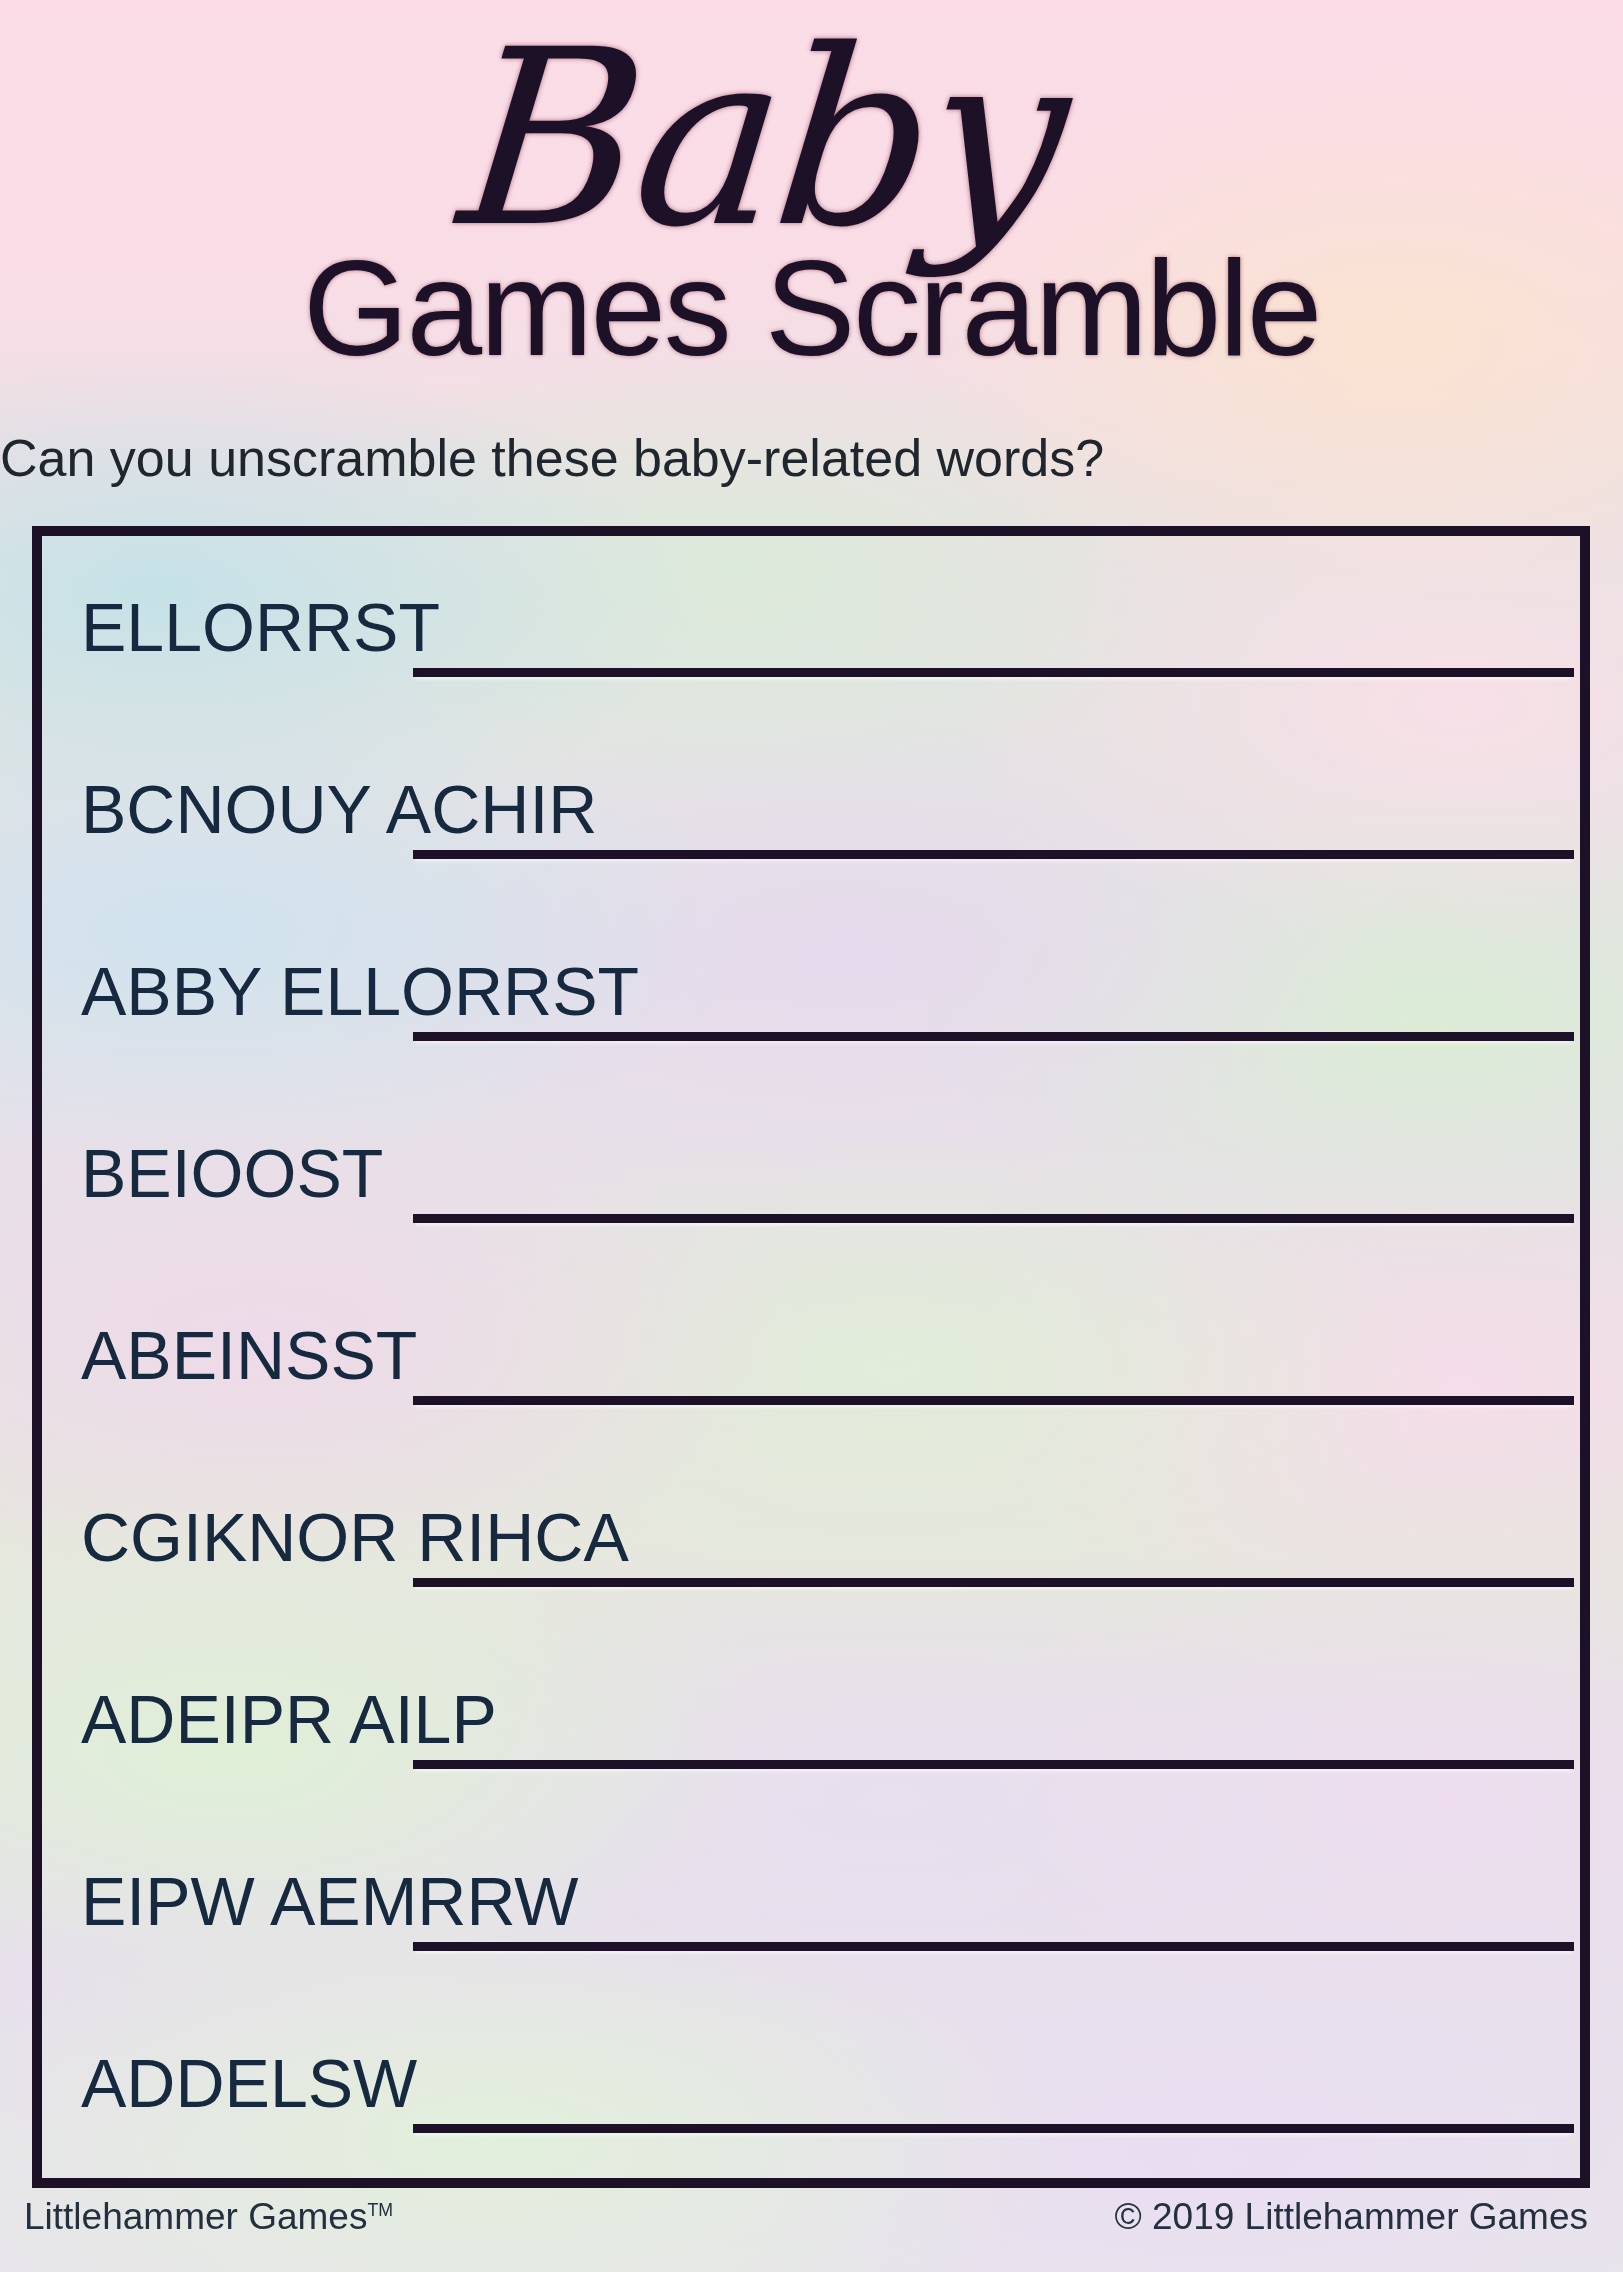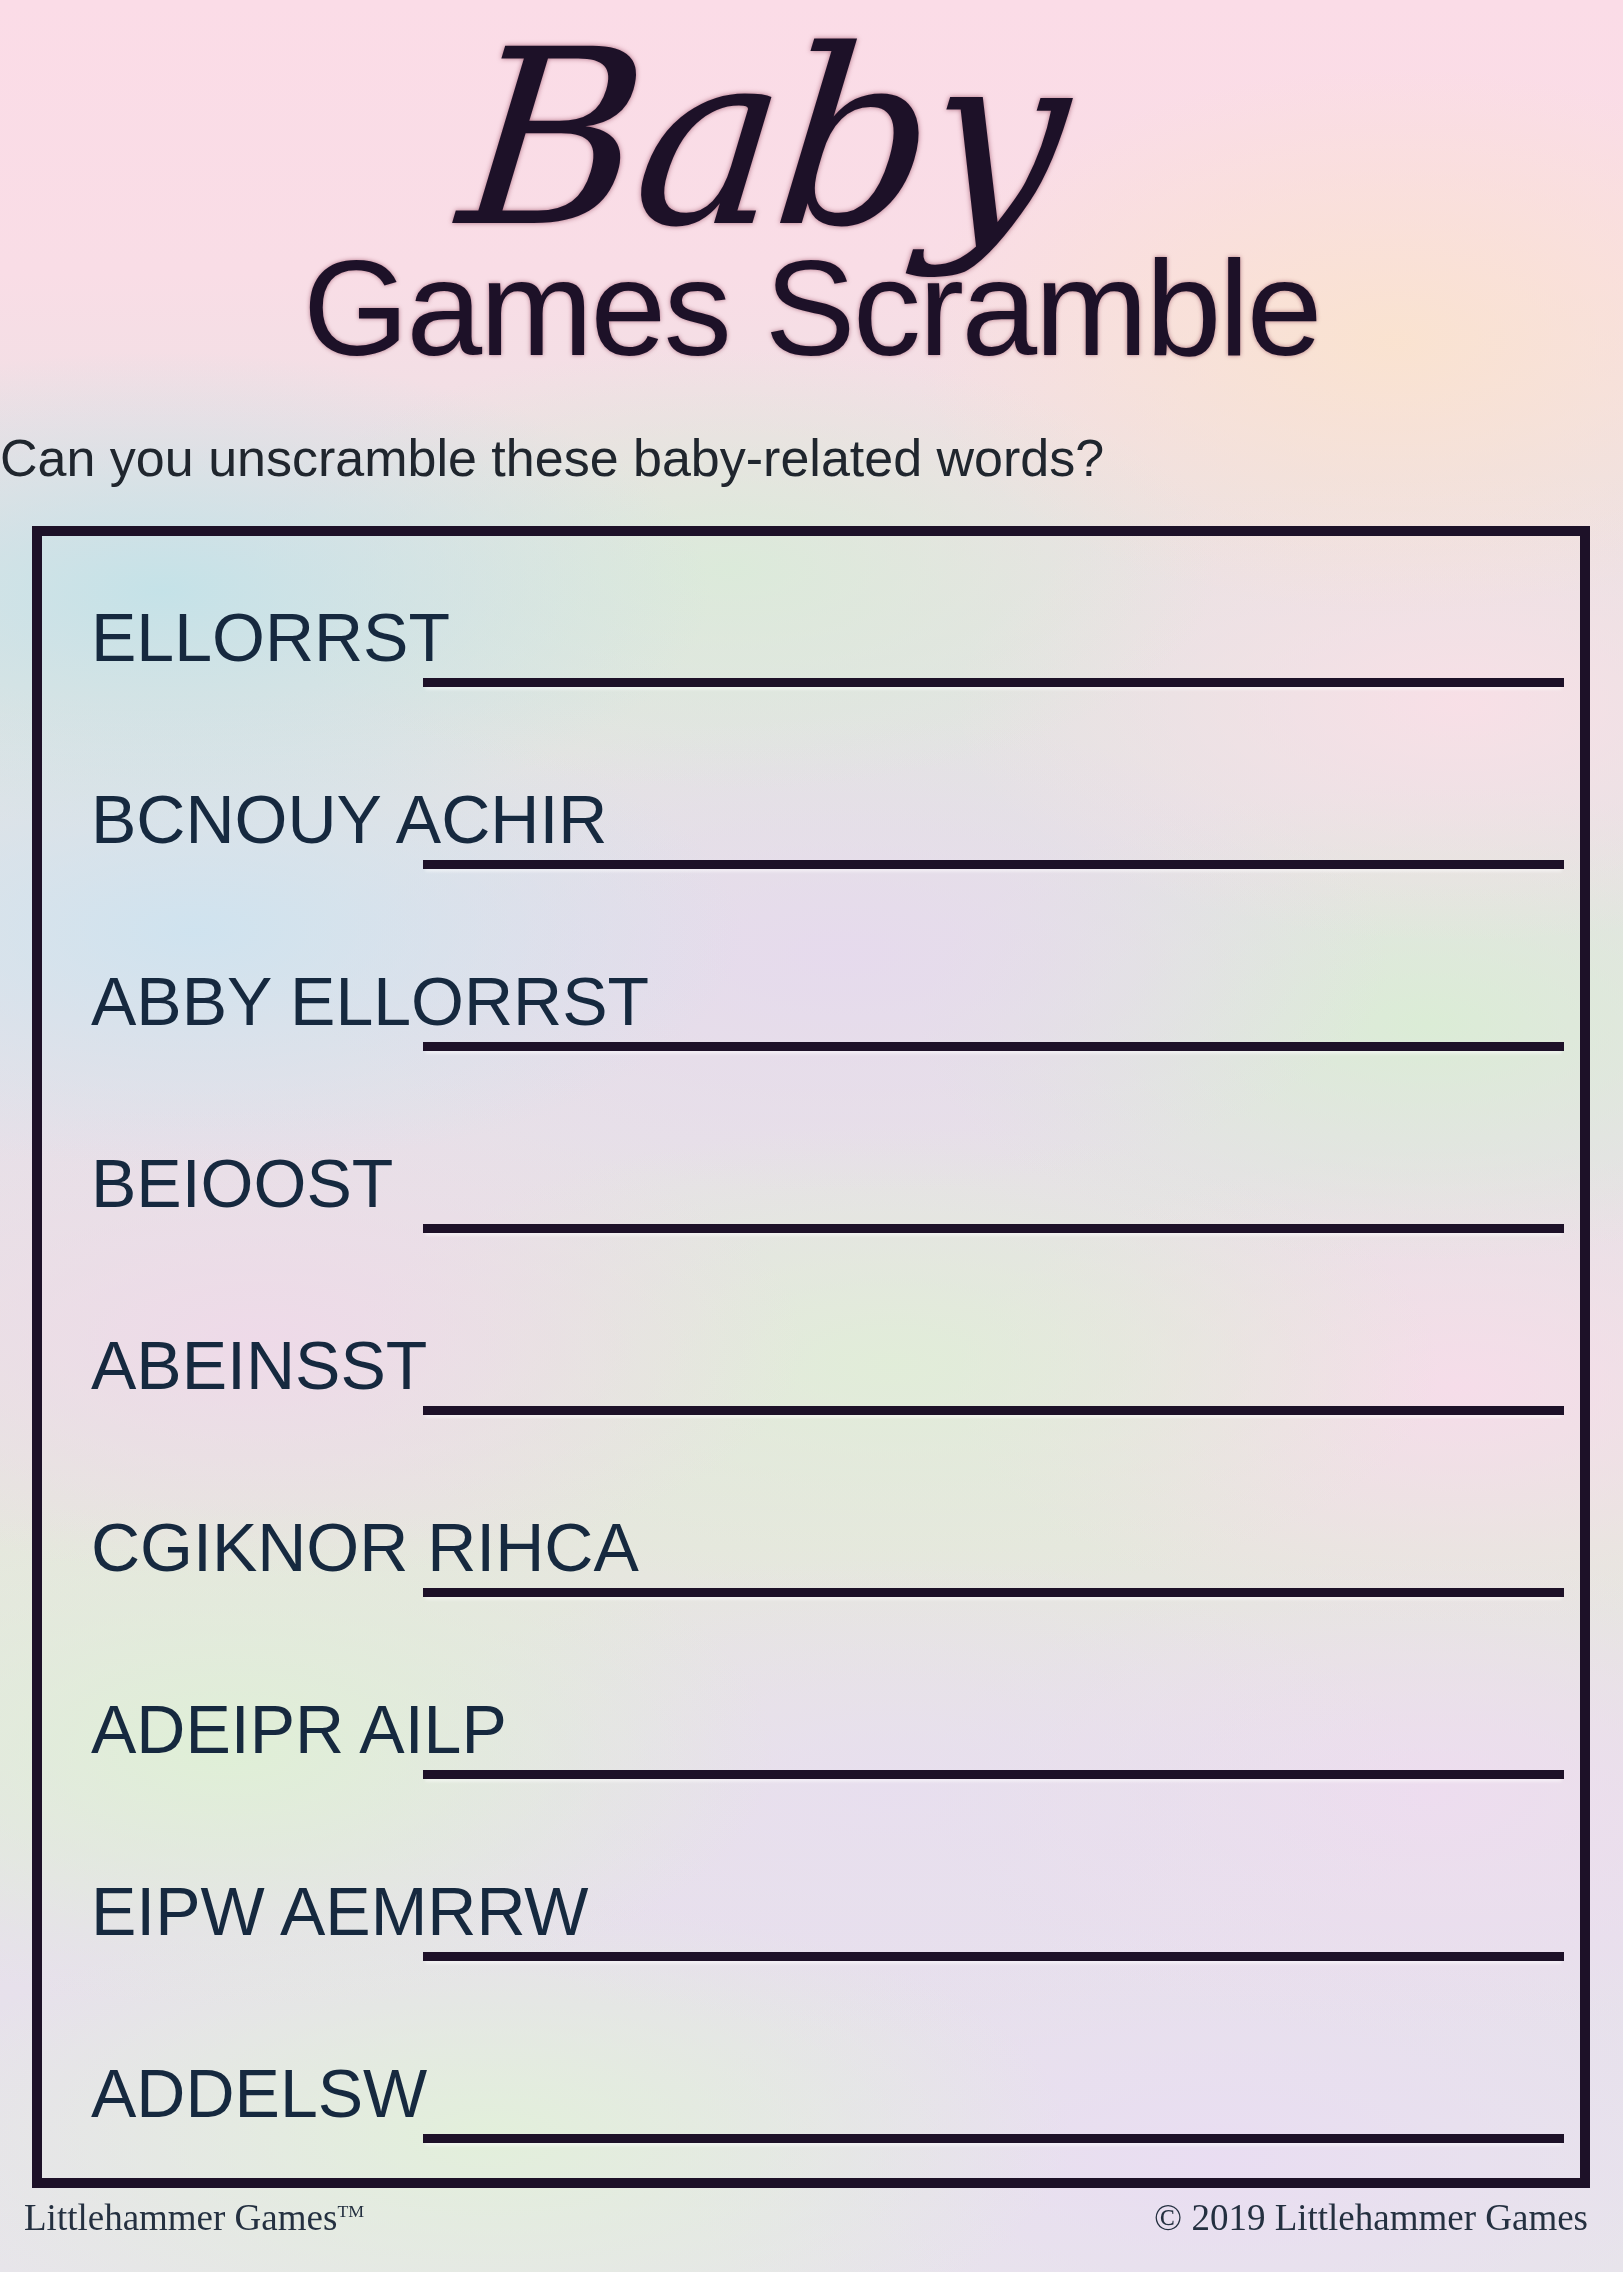--- a/index.html
+++ b/index.html
@@ -60,21 +60,21 @@
     letter-spacing:0px;
     color:#20262e;
     z-index:2;
   }
   .word-box{
     position:absolute;
     left:32px;top:526px;
     width:1558px;height:1662px;
     box-sizing:border-box;
     border:10.6px solid var(--ink,#1d1128);
-    padding:10px;
+    padding:0;
     z-index:2;
   }
   .row{
     position:relative;
     height:182px;
   }
   .word{
     position:absolute;
     left:39px;top:50%;
     transform:translateY(-50%);
@@ -93,21 +93,20 @@
   }
   .footer{
     position:absolute;
     left:24px;right:35px;top:2196px;
     display:flex;
     justify-content:space-between;
     align-items:flex-start;
     font-size:37px;
     color:var(--footer-ink,#243040);
     z-index:2;
-    font-family:Liberation Serif, serif;
   }
   .footer sup{
     font-size:0.48em;
     vertical-align:super;
     line-height:1;
   }
 </style>
 </head>
 <body>
 

